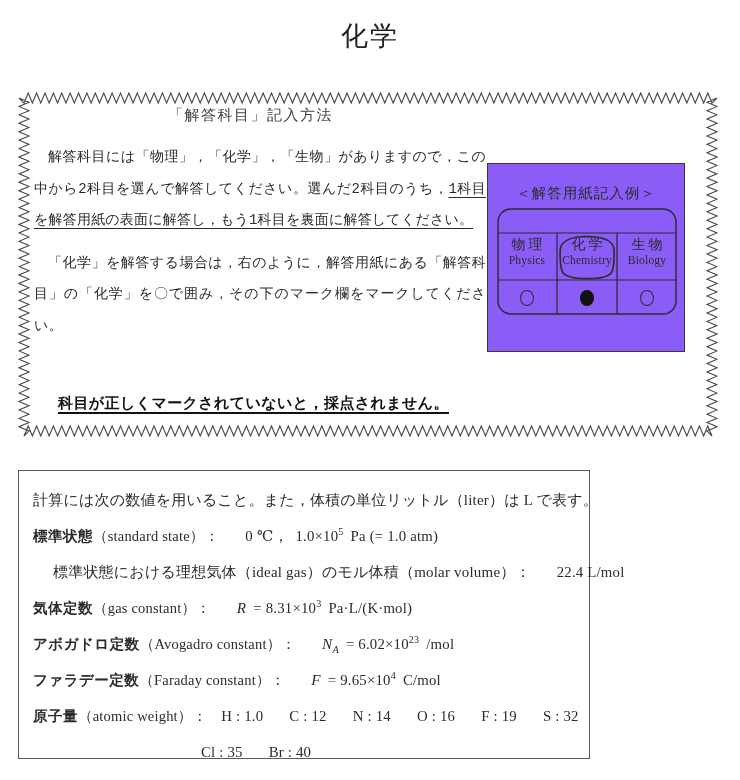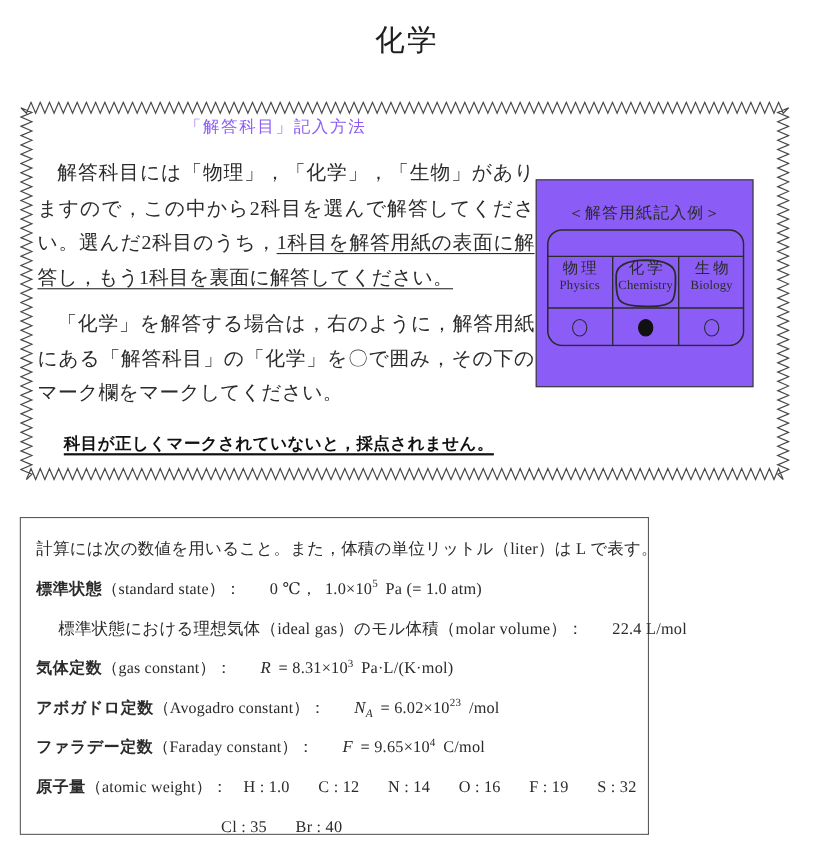--- a/index.html
+++ b/index.html
@@ -53,32 +53,33 @@
   }
 
   .instr-heading {
     position: absolute;
     left: 0;
     top: 0;
     width: 445px;
     text-align: center;
     font-size: 15px;
     letter-spacing: 1.5px;
-    color: #8b5cf6;
+    color: #404040;
   }
 
   .instr-body {
     position: absolute;
     left: 6px;
     top: 36px;
     width: 452px;
-    font-size: 18px;
+    font-size: 14px;
     line-height: 31.5px;
     color: #2b2b2b;
     letter-spacing: 0.2px;
+    font-family: Liberation Mono, monospace;
   }
   .instr-p {
     margin: 0;
     text-indent: 1em;
     text-align: justify;
     text-justify: inter-character;
   }
   .instr-p + .instr-p {
     margin-top: 11px;
   }

